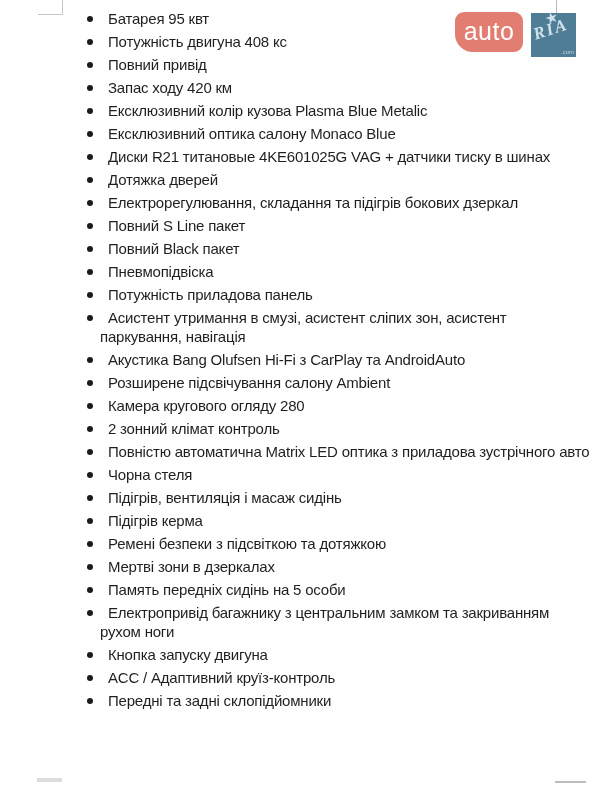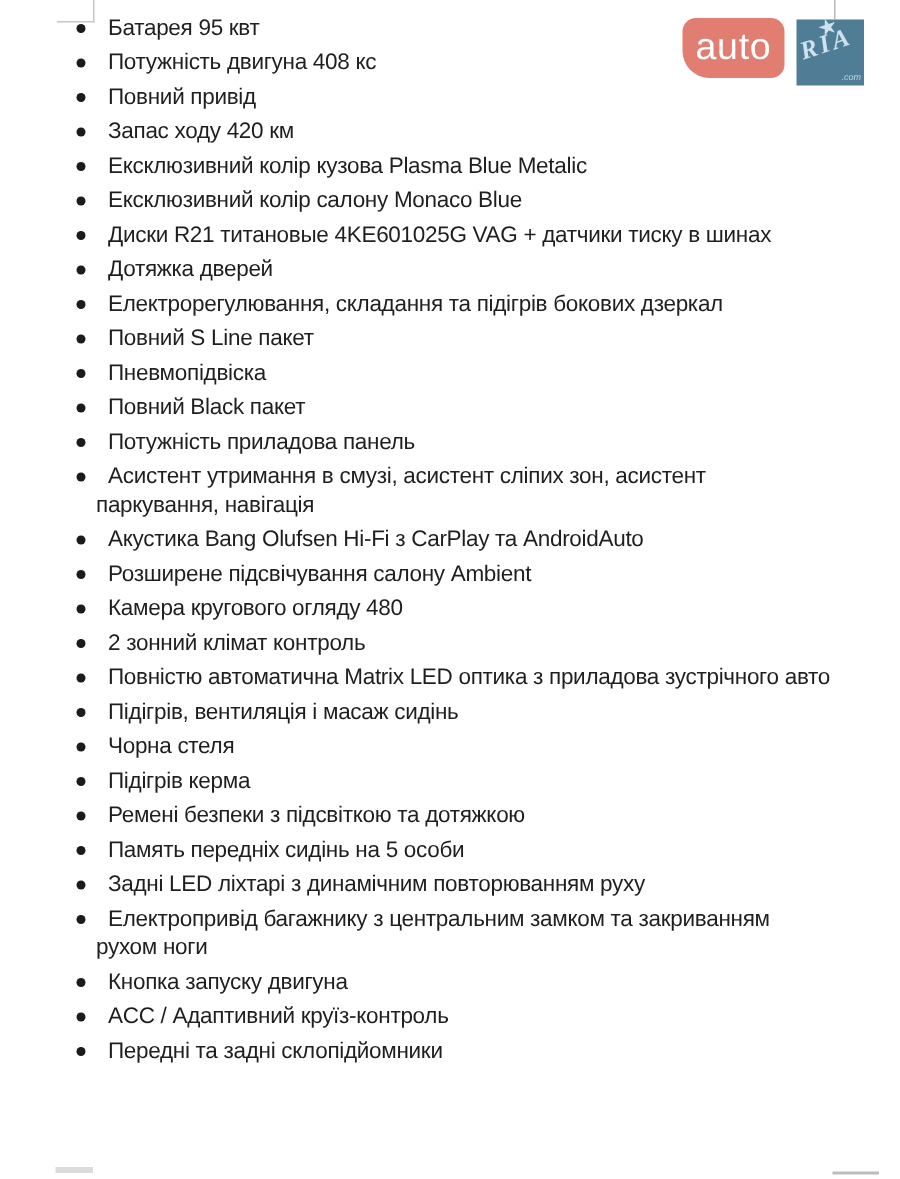--- a/index.html
+++ b/index.html
@@ -17,21 +17,21 @@
   }
 
   
   ul.features {
     list-style: none;
     margin: 0;
     padding: 9px 0 0 0;
   }
   ul.features li {
     position: relative;
-    margin-left: 64px;
+    margin-left: 100px;
     max-width: 492px;
     text-indent: 8px;
     font-size: 15px;
     line-height: 19px;
     letter-spacing: -0.2px;
     color: #1f1f1f;
     margin-bottom: 4px;
   }
   ul.features li::before {
     content: "";
@@ -138,39 +138,39 @@
       <span class="ria-com">.com</span>
     </div>
   </div>
 
   <ul class="features">
     <li>Батарея 95 квт</li>
     <li>Потужність двигуна 408 кс</li>
     <li>Повний привід</li>
     <li>Запас ходу 420 км</li>
     <li>Ексклюзивний колір кузова Plasma Blue Metalic</li>
-    <li>Ексклюзивний колір салону Monaco Blue</li>
+    <li>Ексклюзивний оптика салону Monaco Blue</li>
     <li>Диски R21 титановые 4KE601025G VAG + датчики тиску в шинах</li>
     <li>Дотяжка дверей</li>
     <li>Електрорегулювання, складання та підігрів бокових дзеркал</li>
     <li>Повний S Line пакет</li>
+    <li>Повний Black пакет</li>
     <li>Пневмопідвіска</li>
-    <li>Повний Black пакет</li>
     <li>Потужність приладова панель</li>
     <li>Асистент утримання в смузі, асистент сліпих зон, асистент паркування, навігація</li>
     <li>Акустика Bang Olufsen Hi-Fi з CarPlay та AndroidAuto</li>
     <li>Розширене підсвічування салону Ambient</li>
-    <li>Камера кругового огляду 480</li>
+    <li>Камера кругового огляду 280</li>
     <li>2 зонний клімат контроль</li>
     <li>Повністю автоматична Matrix LED оптика з приладова зустрічного авто</li>
+    <li>Чорна стеля</li>
     <li>Підігрів, вентиляція і масаж сидінь</li>
-    <li>Чорна стеля</li>
     <li>Підігрів керма</li>
     <li>Ремені безпеки з підсвіткою та дотяжкою</li>
+    <li>Мертві зони в дзеркалах</li>
     <li>Память передніх сидінь на 5 особи</li>
-    <li>Задні LED ліхтарі з динамічним повторюванням руху</li>
     <li>Електропривід багажнику з центральним замком та закриванням рухом ноги</li>
     <li>Кнопка запуску двигуна</li>
     <li>ACC / Адаптивний круїз-контроль</li>
     <li>Передні та задні склопідйомники</li>
   </ul>
 
 </div>
 
 </body></html>

